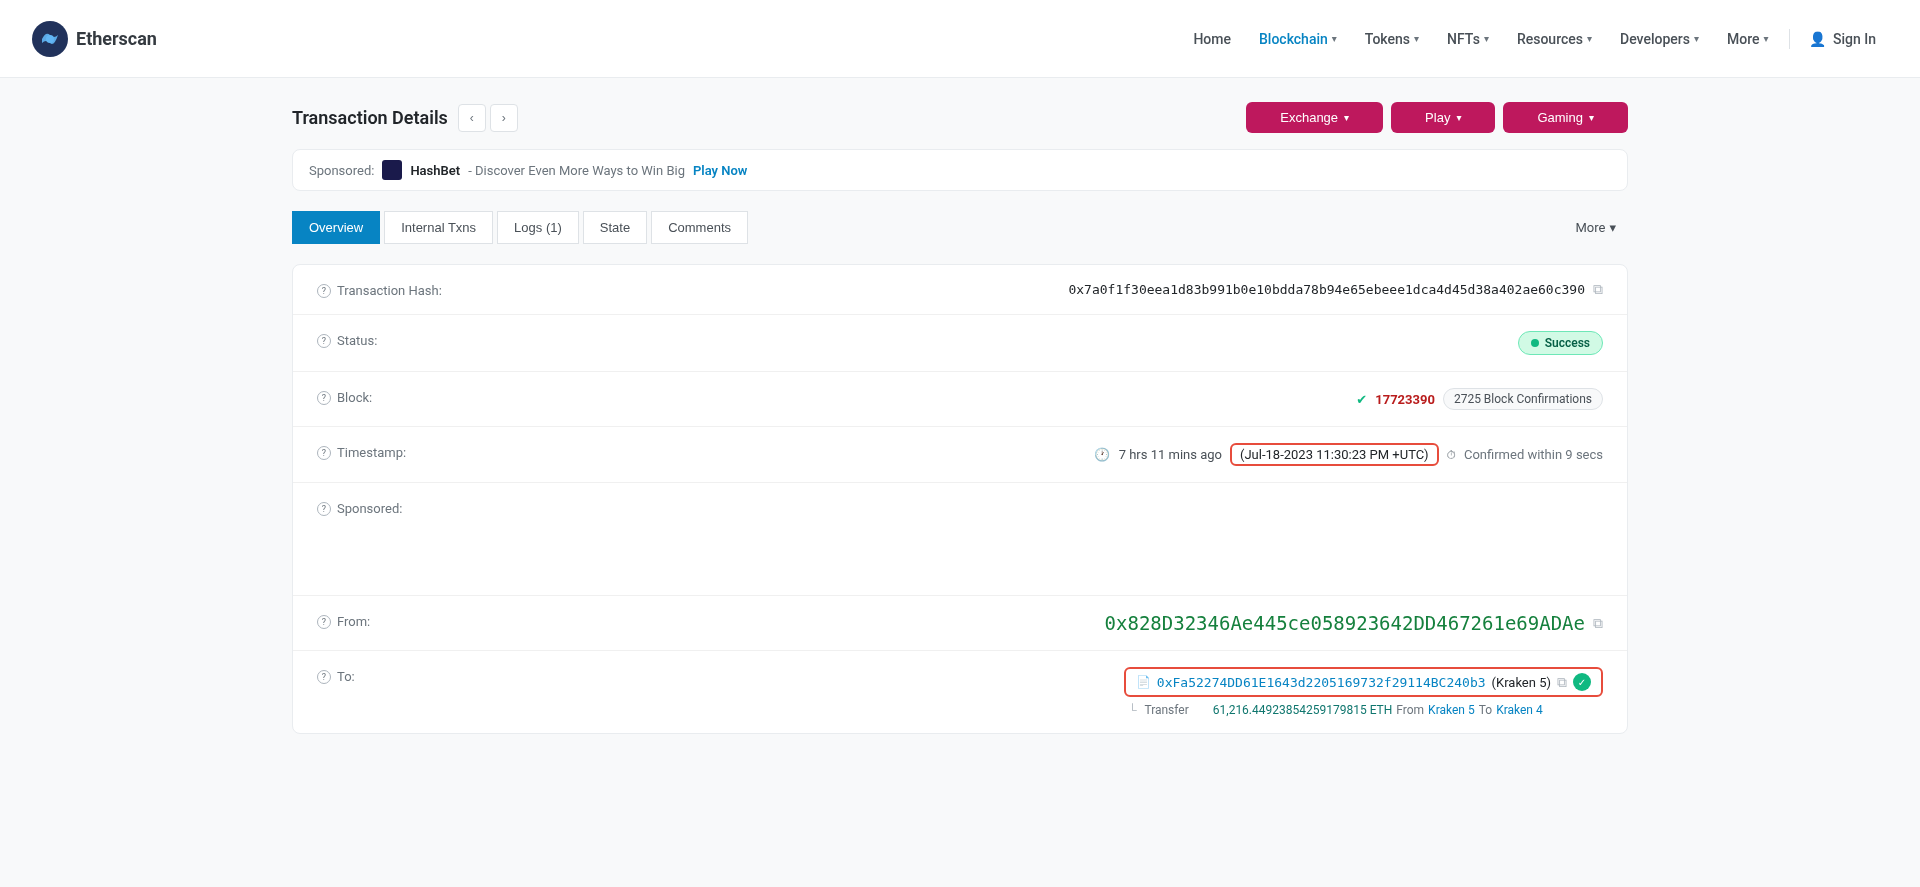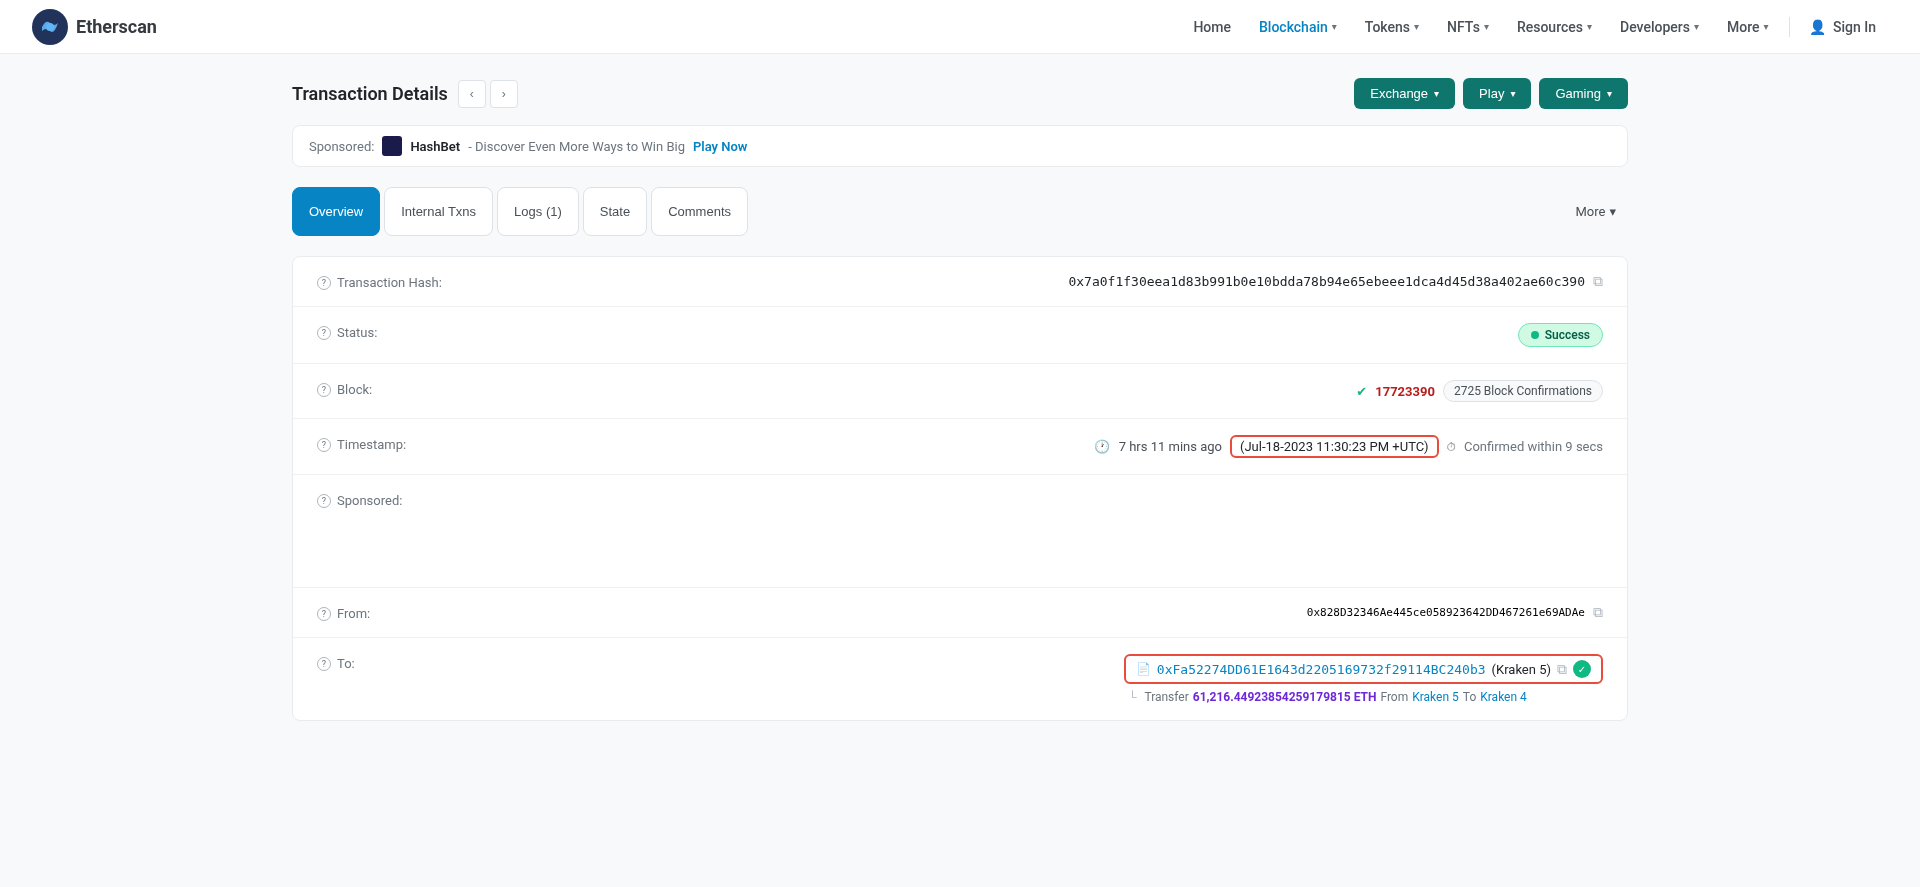--- a/index.html
+++ b/index.html
@@ -1,52 +1,52 @@
 <!DOCTYPE html>
 <html><head>
   <meta charset="utf-8">
   <style>
     * { box-sizing: border-box; margin: 0; padding: 0; }
     body { font-family: -apple-system, BlinkMacSystemFont, 'Segoe UI', Roboto, sans-serif; background: #f8f9fa; color: #212529; font-size: 14px; }
 
     
-    .header { background: #fff; border-bottom: 1px solid #e9ecef; padding: 0 32px; display: flex; align-items: center; height: 54px; }
+    .header { background: #fff; border-bottom: 1px solid #e9ecef; padding: 0 32px; display: flex; align-items: center; height: 78px; }
     .logo-area { display: flex; align-items: center; gap: 8px; margin-right: 40px; }
     .logo-icon { width: 36px; height: 36px; }
     .logo-text { font-size: 18px; font-weight: 700; color: #343a40; }
     .nav-links { display: flex; align-items: center; gap: 4px; margin-left: auto; }
     .nav-item { padding: 8px 12px; color: #495057; text-decoration: none; font-size: 14px; font-weight: 500; display: flex; align-items: center; gap: 4px; cursor: pointer; border-radius: 4px; text-align: right; }
     .nav-item.active { color: #0784c3; }
     .nav-item .chevron { font-size: 10px; color: #6c757d; }
     .nav-divider { width: 1px; height: 20px; background: #dee2e6; margin: 0 4px; }
     .sign-in-btn { display: flex; align-items: center; gap: 6px; padding: 8px 12px; color: #495057; font-weight: 500; cursor: pointer; }
 
     
     .page { max-width: 1400px; margin: 0 auto; padding: 24px 32px; }
 
     
     .top-bar { display: flex; align-items: center; justify-content: space-between; margin-bottom: 16px; }
     .page-title-area { display: flex; align-items: center; gap: 10px; }
     .page-title { font-size: 18px; font-weight: 600; color: #212529; }
     .nav-arrows { display: flex; gap: 4px; }
     .nav-arrow { width: 28px; height: 28px; border: 1px solid #dee2e6; border-radius: 4px; background: #fff; display: flex; align-items: center; justify-content: center; cursor: pointer; color: #6c757d; font-size: 12px; }
     .top-buttons { display: flex; gap: 8px; }
-    .top-btn { padding: 8px 16px; border-radius: 6px; background: #0f766e; color: #fff; border: none; cursor: pointer; font-size: 13px; font-weight: 500; display: flex; align-items: center; gap: 6px; }
+    .top-btn { padding: 8px 34px; border-radius: 6px; background: #be185d; color: #fff; border: none; cursor: pointer; font-size: 13px; font-weight: 500; display: flex; align-items: center; gap: 6px; }
     .top-btn .chevron { font-size: 10px; }
 
     
     .sponsored-bar { background: #fff; border: 1px solid #e9ecef; border-radius: 8px; padding: 10px 16px; margin-bottom: 20px; display: flex; align-items: center; gap: 8px; font-size: 13px; color: #6c757d; }
     .sponsored-logo { width: 20px; height: 20px; background: #1a1a4b; border-radius: 3px; }
     .sponsored-brand { color: #212529; font-weight: 600; }
     .sponsored-link { color: #0784c3; font-weight: 600; cursor: pointer; text-align: center; }
 
     
     .tabs-bar { display: flex; align-items: center; justify-content: space-between; margin-bottom: 20px; }
     .tabs { display: flex; gap: 4px; }
-    .tab { padding: 16px 16px; border-radius: 8px; border: 1px solid #dee2e6; background: #fff; color: #495057; font-size: 13px; font-weight: 500; cursor: pointer; }
+    .tab { padding: 8px 16px; border-radius: 0; border: 1px solid #dee2e6; background: #fff; color: #495057; font-size: 13px; font-weight: 500; cursor: pointer; }
     .tab.active { background: #0784c3; color: #fff; border-color: #0784c3; }
     .more-btn { display: flex; align-items: center; gap: 4px; padding: 8px 12px; color: #495057; font-size: 13px; cursor: pointer; }
 
     
     .detail-card { background: #fff; border: 1px solid #e9ecef; border-radius: 8px; padding: 0; overflow: hidden; }
     .detail-row { display: flex; align-items: flex-start; padding: 16px 24px; border-bottom: 1px solid #f0f0f0; }
     .detail-row:last-child { border-bottom: none; }
     .detail-label { width: 200px; min-width: 200px; color: #6c757d; font-size: 13px; display: flex; align-items: center; gap: 6px; padding-top: 2px; }
     .detail-label .help-icon { width: 14px; height: 14px; border: 1px solid #adb5bd; border-radius: 50%; display: flex; align-items: center; justify-content: center; font-size: 9px; color: #6c757d; flex-shrink: 0; }
     .detail-value { flex: 1; color: #212529; font-size: 13px; display: flex; align-items: center; gap: 8px; flex-wrap: wrap; justify-content: flex-end; }
@@ -56,31 +56,31 @@
     .status-dot { width: 8px; height: 8px; border-radius: 50%; background: #10b981; }
     .block-link { color: #b91c1c; text-decoration: none; font-weight: 700; }
     .block-confirmations { background: #f8f9fa; border: 1px solid #dee2e6; border-radius: 20px; padding: 3px 10px; font-size: 12px; color: #495057; }
     .timestamp-icon { color: #6c757d; font-size: 13px; }
     .timestamp-text { color: #495057; }
     .timestamp-highlighted { border: 2px solid #e74c3c; border-radius: 6px; padding: 2px 8px; }
     .confirm-icon { color: #6c757d; font-size: 12px; }
     .confirm-text { color: #6c757d; font-size: 13px; }
 
     
-    .from-link { color: #000000; text-decoration: none; font-family: monospace; font-size: 11px; }
+    .from-link { color: #15803d; text-decoration: none; font-family: monospace; font-size: 19px; }
     .to-section { display: flex; flex-direction: column; gap: 6px; }
     .to-address-row { display: flex; align-items: center; gap: 8px; }
     .to-highlighted { border: 2px solid #e74c3c; border-radius: 6px; padding: 4px 10px; display: flex; align-items: center; gap: 6px; }
     .to-link { color: #0784c3; text-decoration: none; font-family: monospace; font-size: 13px; font-weight: 500; }
     .kraken-label { color: #212529; font-size: 13px; }
     .doc-icon { color: #6c757d; font-size: 12px; }
     .verified-icon { width: 18px; height: 18px; background: #10b981; border-radius: 50%; display: flex; align-items: center; justify-content: center; color: #fff; font-size: 10px; }
     .transfer-row { display: flex; align-items: center; gap: 4px; font-size: 12px; color: #6c757d; padding-left: 4px; }
     .transfer-row .tree-icon { color: #adb5bd; margin-right: 4px; }
-    .transfer-amount { color: #6d28d9; font-weight: 700; }
+    .transfer-amount { color: #0f766e; font-weight: 400; margin-left: 20px; }
     .transfer-link { color: #0784c3; }
 
     .sponsored-empty { min-height: 80px; display: flex; align-items: center; color: #adb5bd; font-size: 13px; }
   </style>
 </head>
 <body>
 
 <header class="header">
   <div class="logo-area">
     <svg class="logo-icon" viewBox="0 0 36 36">

